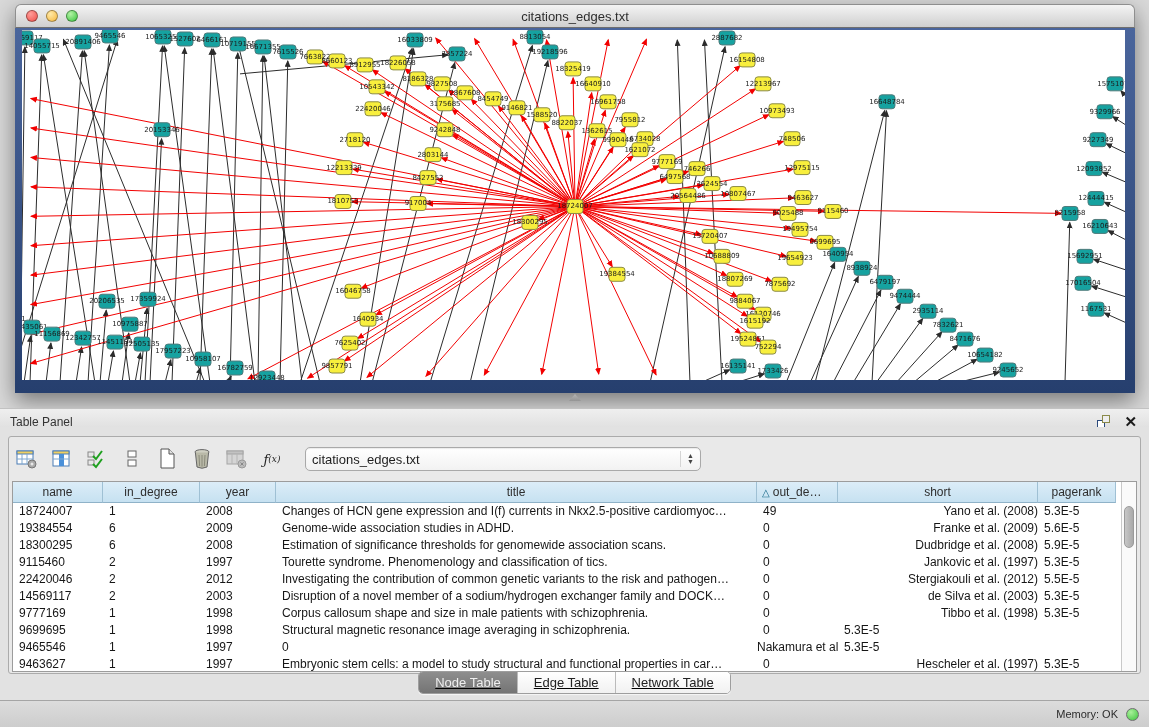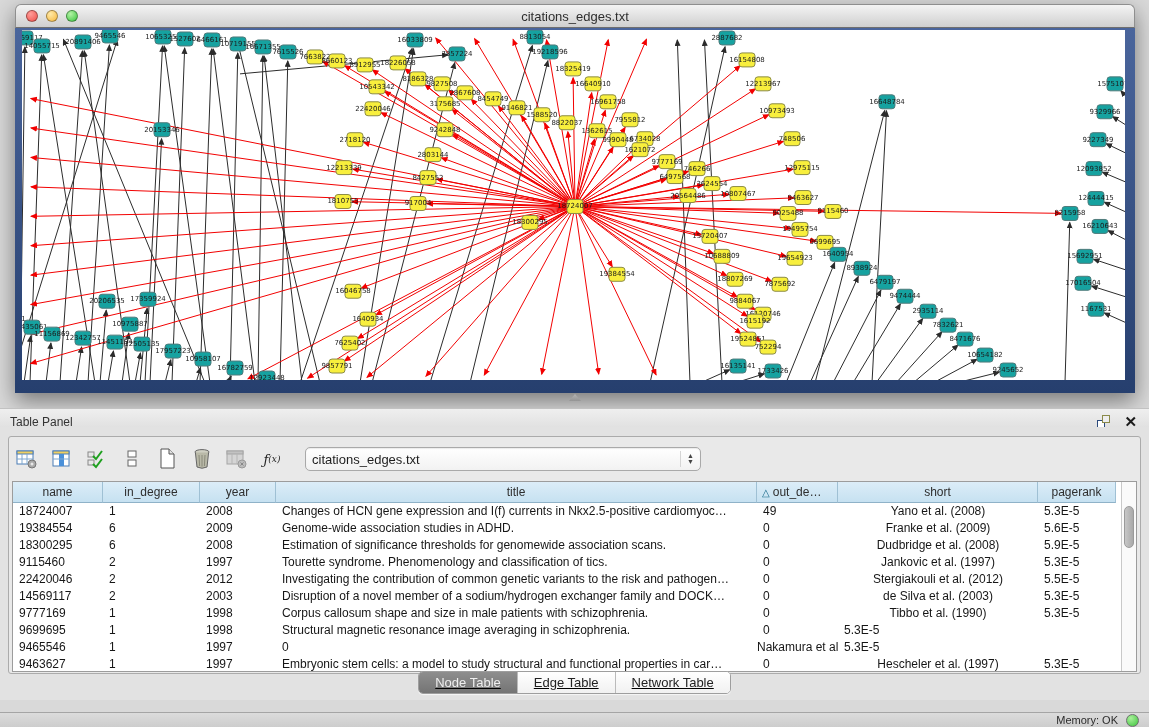--- a/index.html
+++ b/index.html
@@ -59,33 +59,33 @@
   .table-wrap { position:absolute; left:3px; right:3px; top:44px; height:191px;
     border:1px solid #9c9c9c; background:#fff; display:flex; }
   .tgrid { flex:1; overflow:hidden; }
   .trow { display:grid; grid-template-columns:var(--cols); height:17px; }
   .thead { height:21px; }
   .hcell { background:linear-gradient(#dcedf8,#c6e1f1); border-right:1px solid #9fc0d4; border-bottom:1px solid #8fb2c8;
     font-size:12px; color:#2e2e2e; display:flex; align-items:center; justify-content:center; overflow:hidden; white-space:nowrap; }
   .hcell.sorted { justify-content:flex-start; padding-left:5px; }
   .hcell .tri { font-size:10px; margin-right:3px; color:#1a6a8a; }
   .cell { font-size:12px; color:#161616; line-height:17px; padding-left:6px; overflow:hidden; white-space:nowrap; }
-  .cell.center { text-align:center; padding-left:0; }
+  .cell.center { text-align:right; padding-left:0; }
   .vsb { width:15px; background:#fafafa; border-left:1px solid #c9c9c9; position:relative; }
   .vsb-thumb { position:absolute; left:2px; top:24px; width:10px; height:42px; border-radius:5px;
     background:linear-gradient(90deg,#c7c7c7,#a9a9a9); border:1px solid #9a9a9a; }
 
   .tabs { position:absolute; left:0; right:0; bottom:6px; display:flex; justify-content:center; }
   .seg { display:inline-flex; border:1px solid #9e9e9e; border-radius:5px; overflow:hidden;
     background:#fdfdfd; box-shadow:0 1px 1px rgba(255,255,255,.7);text-decoration:underline; }
   .seg-btn { padding:3px 16px; font-size:13px; color:#222; border-right:1px solid #bbb; background:linear-gradient(#ffffff,#f1f1f1); }
   .seg-btn:last-child { border-right:none; }
   .seg-btn.active { background:linear-gradient(#8e8e8e,#747474); color:#efefef; }
 
-  .status-bar { position:absolute; left:0; bottom:0; width:100%; height:15px;
+  .status-bar { position:absolute; left:0; bottom:0; width:100%; height:27px;
     background:linear-gradient(#dcdcdc,#cdcdcd); border-top:1px solid #a5a5a5;
     display:flex; align-items:center; justify-content:flex-end; }
   .mem-label { font-size:11px; color:#2c2c2c; margin-right:8px; }
   .mem-dot { width:13px; height:13px; border-radius:50%; margin-right:10px;
     background:radial-gradient(circle at 35% 30%, #a9f09a, #3ec43e); border:1px solid #6e6e6e; }
 </style>
 </head>
 <body>
 
 <div class="net-window">
@@ -635,21 +635,21 @@
             <div class="cell">0</div>
             <div class="cell center">de Silva et al. (2003)</div>
             <div class="cell">5.3E-5</div>
           </div>
           <div class="trow">
             <div class="cell">9777169</div>
             <div class="cell">1</div>
             <div class="cell">1998</div>
             <div class="cell">Corpus callosum shape and size in male patients with schizophrenia.</div>
             <div class="cell">0</div>
-            <div class="cell center">Tibbo et al. (1990)</div>
+            <div class="cell center">Tibbo et al. (1998)</div>
             <div class="cell">5.3E-5</div>
           </div>
           <div class="trow">
             <div class="cell">9699695</div>
             <div class="cell">1</div>
             <div class="cell">1998</div>
             <div class="cell">Structural magnetic resonance image averaging in schizophrenia.</div>
             <div class="cell">0</div>
             <div class="cell">5.3E-5</div>
           </div>

